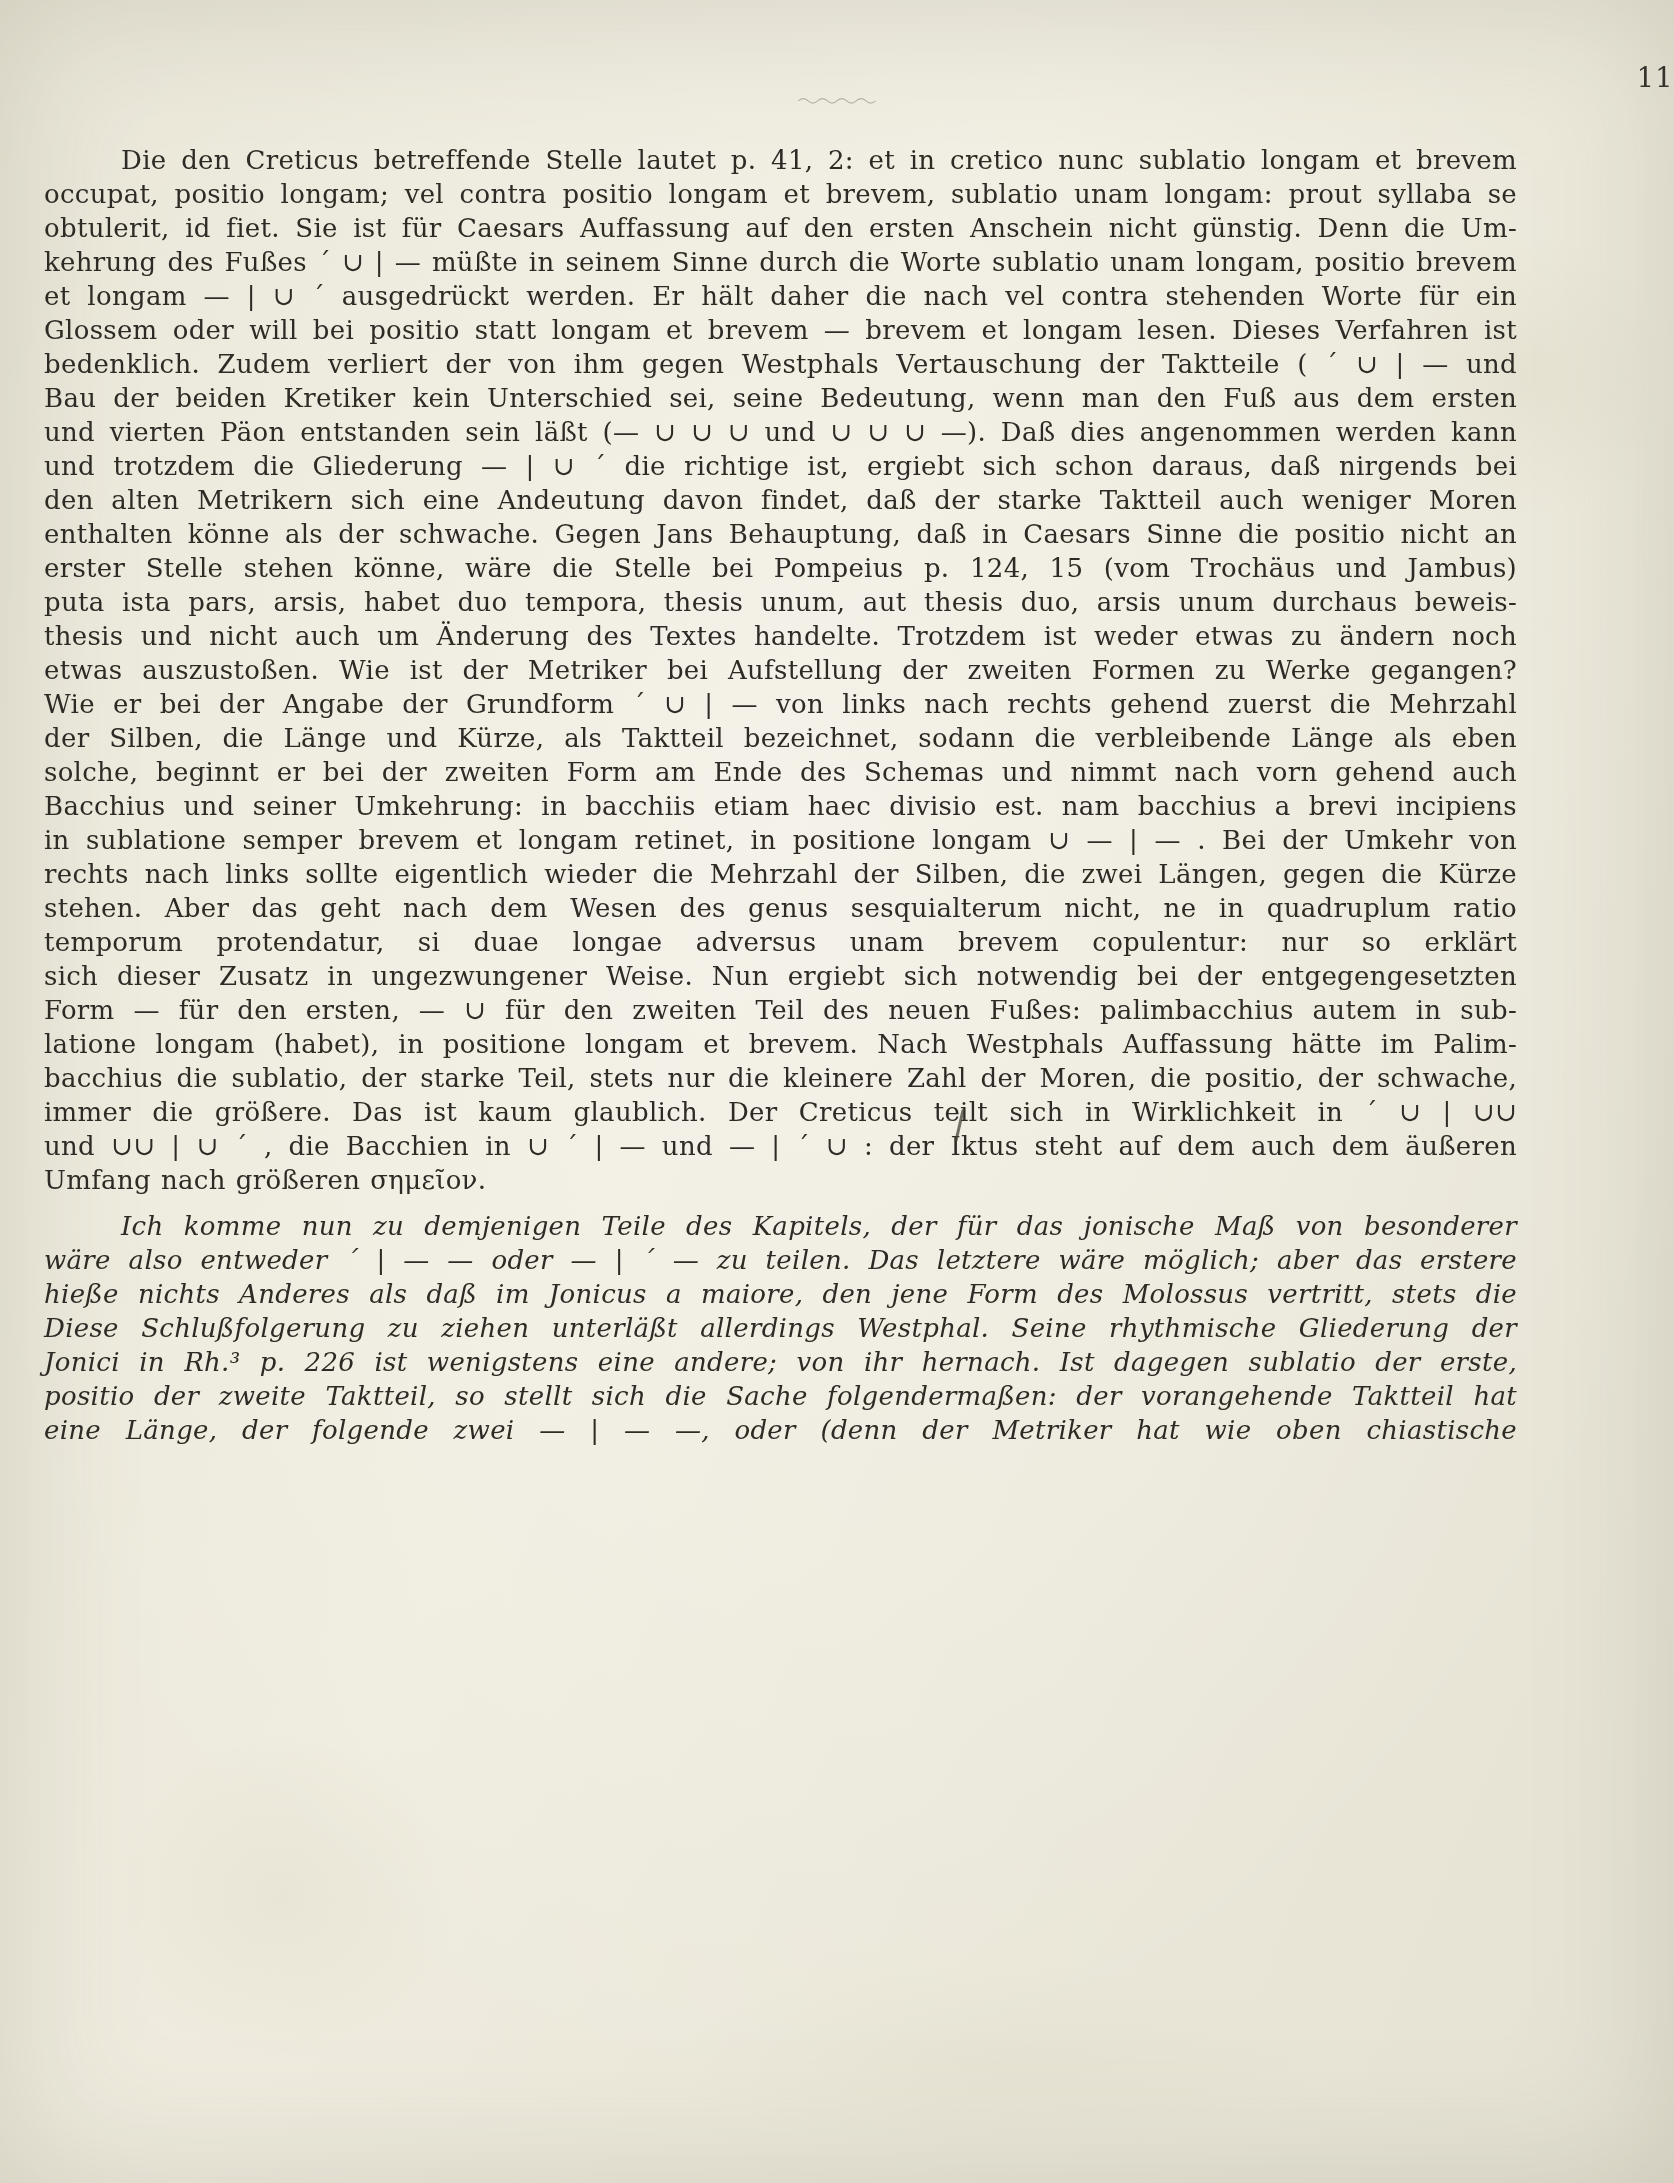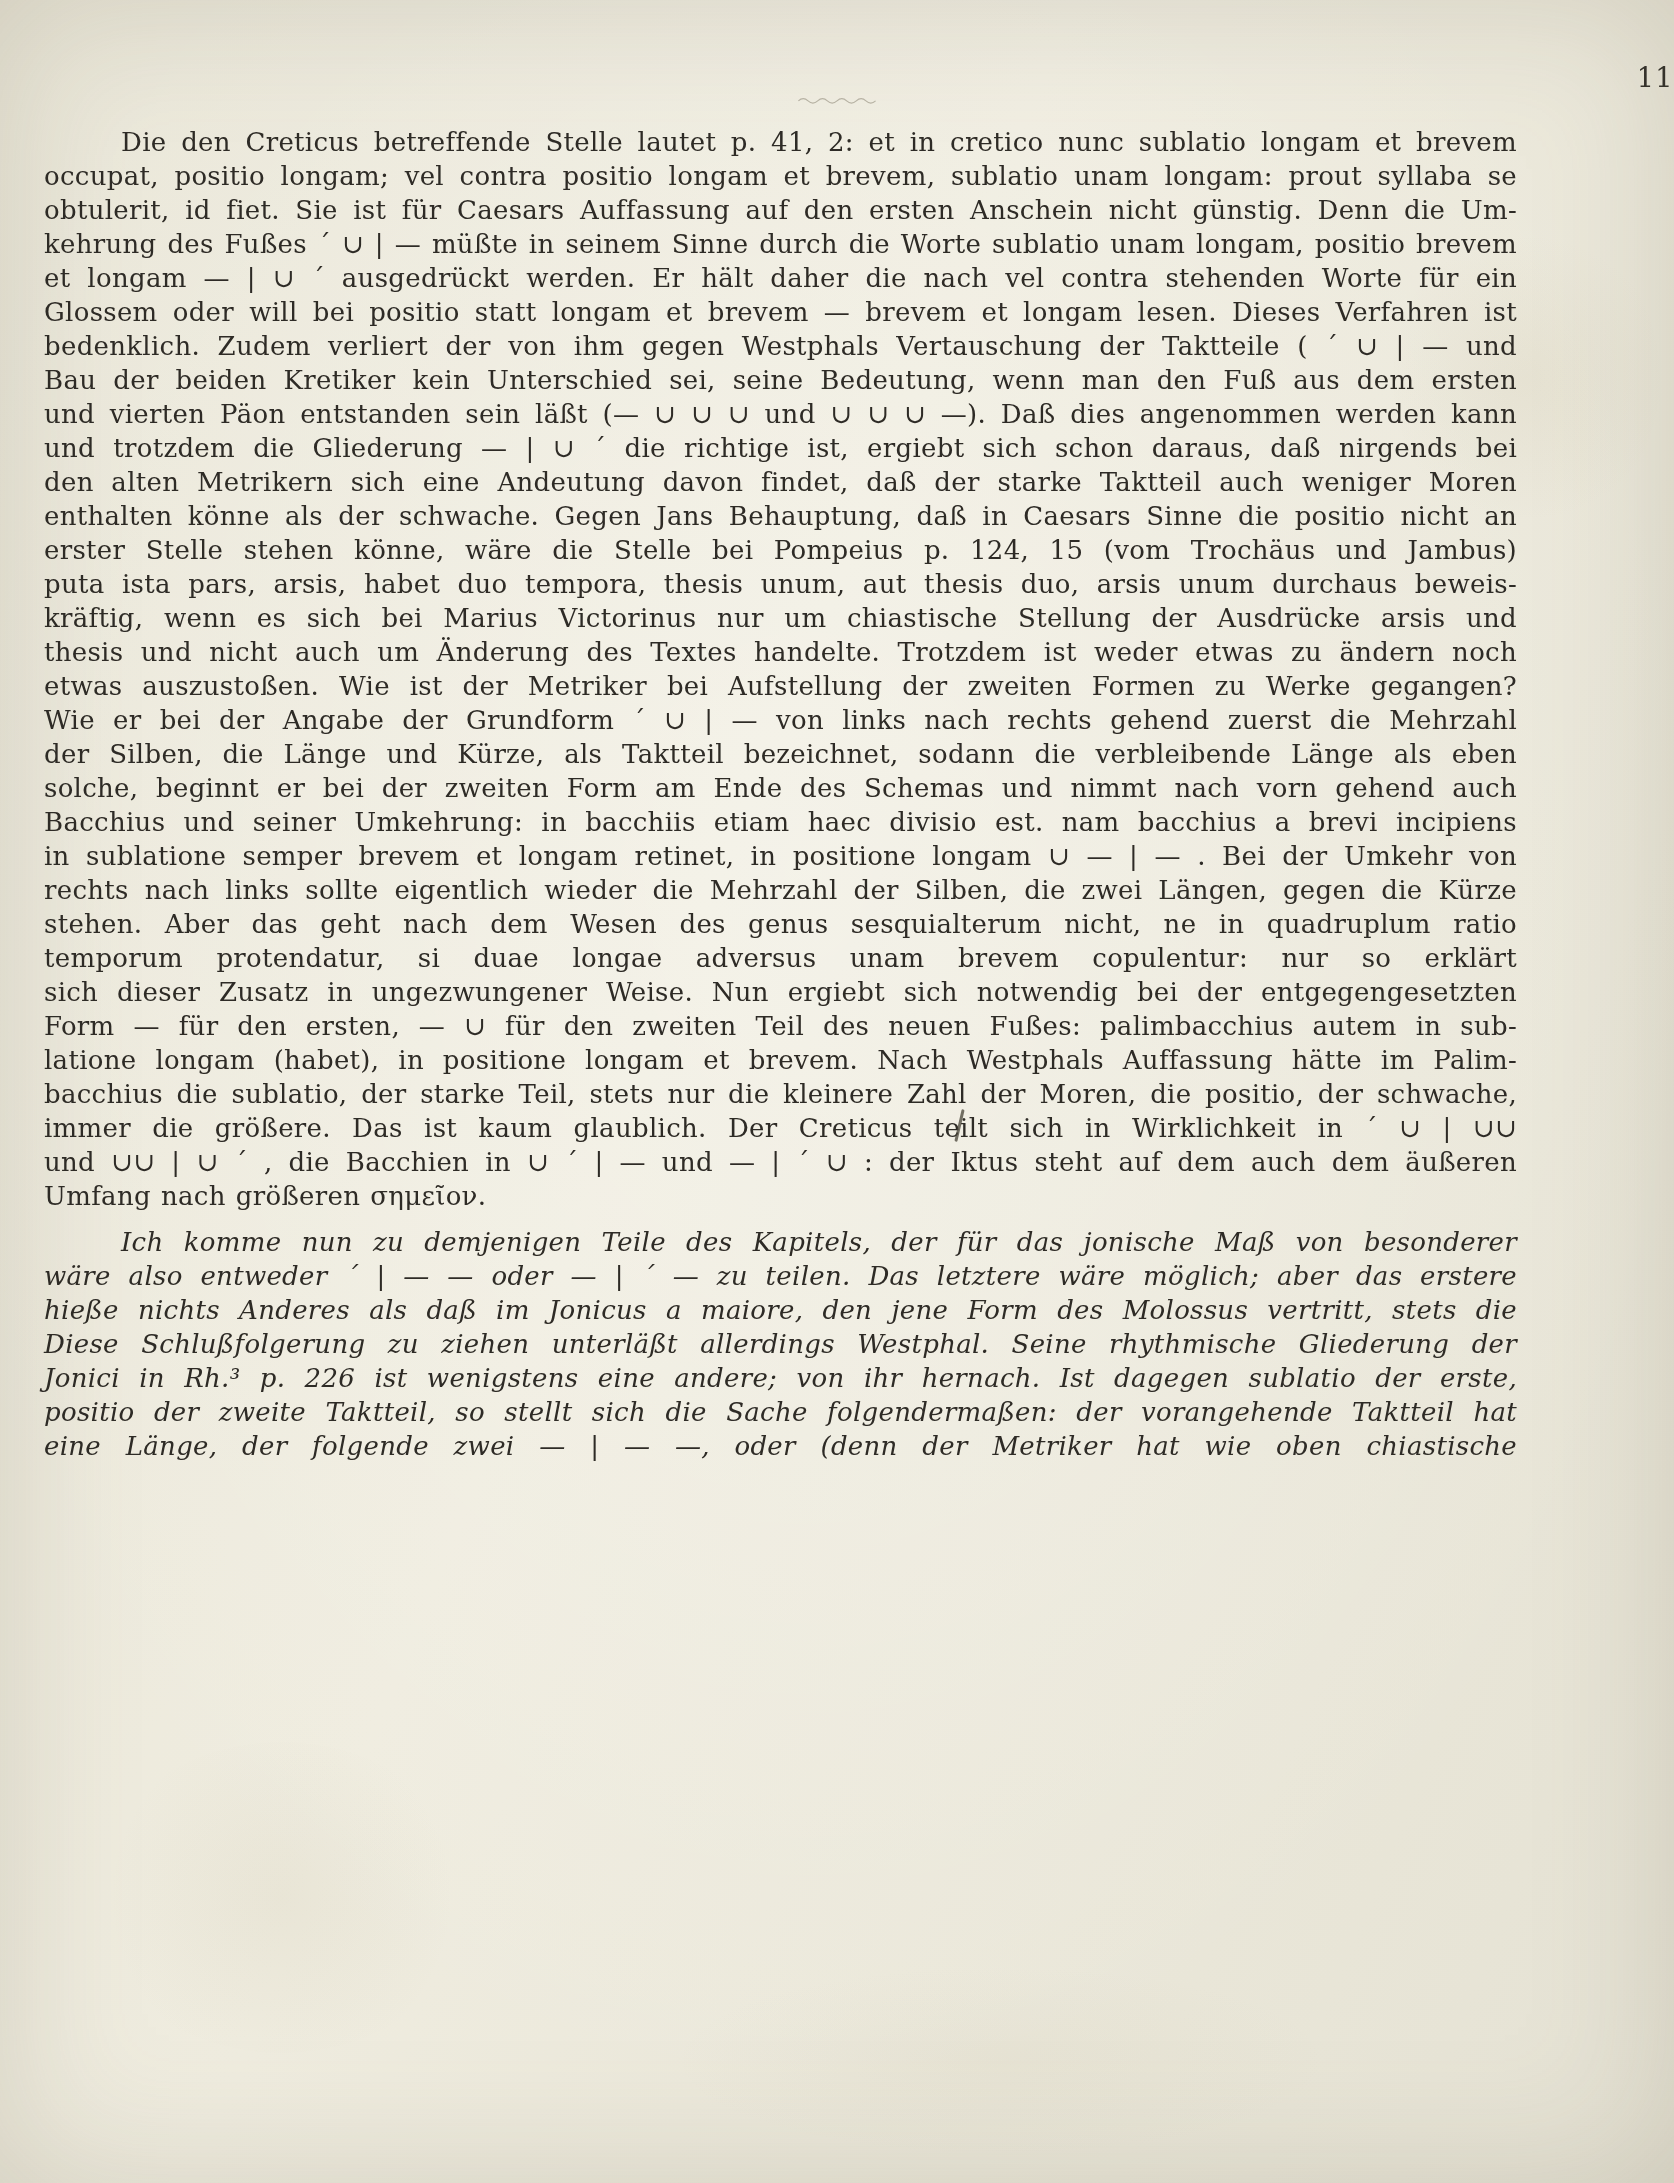--- a/index.html
+++ b/index.html
@@ -58,21 +58,21 @@
   .flourish {
     margin: 1.5px auto 0 auto;
     display: block;
     width: 82px;
     height: 10.4px;
     opacity: 0.65;
   }
   .body-text {
     position: absolute;
     left: 44px;
-    top: 125px;
+    top: 143px;
     width: 1473px;
     font-size: 26px;
     letter-spacing: 0.3px;
     word-spacing: 1.5px;
   }
   .paragraph { margin: 0; }
   .paragraph + .paragraph { margin-top: 12px; font-style: italic; }
   .text-line {
     min-height: 34px;
     line-height: 34px;
@@ -124,21 +124,20 @@
         <div class="text-line">et longam — | ∪ ´ ausgedrückt werden. Er hält daher die nach vel contra stehenden Worte für ein</div>
         <div class="text-line">Glossem oder will bei positio statt longam et brevem — brevem et longam lesen. Dieses Verfahren ist</div>
         <div class="text-line">bedenklich. Zudem verliert der von ihm gegen Westphals Vertauschung der Taktteile ( ´ ∪ | — und</div>
         <div class="text-line">Bau der beiden Kretiker kein Unterschied sei, seine Bedeutung, wenn man den Fuß aus dem ersten</div>
         <div class="text-line">und vierten Päon entstanden sein läßt (— ∪ ∪ ∪ und ∪ ∪ ∪ —). Daß dies angenommen werden kann</div>
         <div class="text-line">und trotzdem die Gliederung — | ∪ ´ die richtige ist, ergiebt sich schon daraus, daß nirgends bei</div>
         <div class="text-line">den alten Metrikern sich eine Andeutung davon findet, daß der starke Taktteil auch weniger Moren</div>
         <div class="text-line">enthalten könne als der schwache. Gegen Jans Behauptung, daß in Caesars Sinne die positio nicht an</div>
         <div class="text-line">erster Stelle stehen könne, wäre die Stelle bei Pompeius p. 124, 15 (vom Trochäus und Jambus)</div>
         <div class="text-line">puta ista pars, arsis, habet duo tempora, thesis unum, aut thesis duo, arsis unum durchaus beweis-</div>
-        <div class="text-line">kräftig, wenn es sich bei Marius Victorinus nur um chiastische Stellung der Ausdrücke arsis und</div>
         <div class="text-line">thesis und nicht auch um Änderung des Textes handelte. Trotzdem ist weder etwas zu ändern noch</div>
         <div class="text-line">etwas auszustoßen. Wie ist der Metriker bei Aufstellung der zweiten Formen zu Werke gegangen?</div>
         <div class="text-line">Wie er bei der Angabe der Grundform ´ ∪ | — von links nach rechts gehend zuerst die Mehrzahl</div>
         <div class="text-line">der Silben, die Länge und Kürze, als Taktteil bezeichnet, sodann die verbleibende Länge als eben</div>
         <div class="text-line">solche, beginnt er bei der zweiten Form am Ende des Schemas und nimmt nach vorn gehend auch</div>
         <div class="text-line">Bacchius und seiner Umkehrung: in bacchiis etiam haec divisio est. nam bacchius a brevi incipiens</div>
         <div class="text-line">in sublatione semper brevem et longam retinet, in positione longam ∪ — | — . Bei der Umkehr von</div>
         <div class="text-line">rechts nach links sollte eigentlich wieder die Mehrzahl der Silben, die zwei Längen, gegen die Kürze</div>
         <div class="text-line">stehen. Aber das geht nach dem Wesen des genus sesquialterum nicht, ne in quadruplum ratio</div>
         <div class="text-line">temporum protendatur, si duae longae adversus unam brevem copulentur: nur so erklärt</div>

